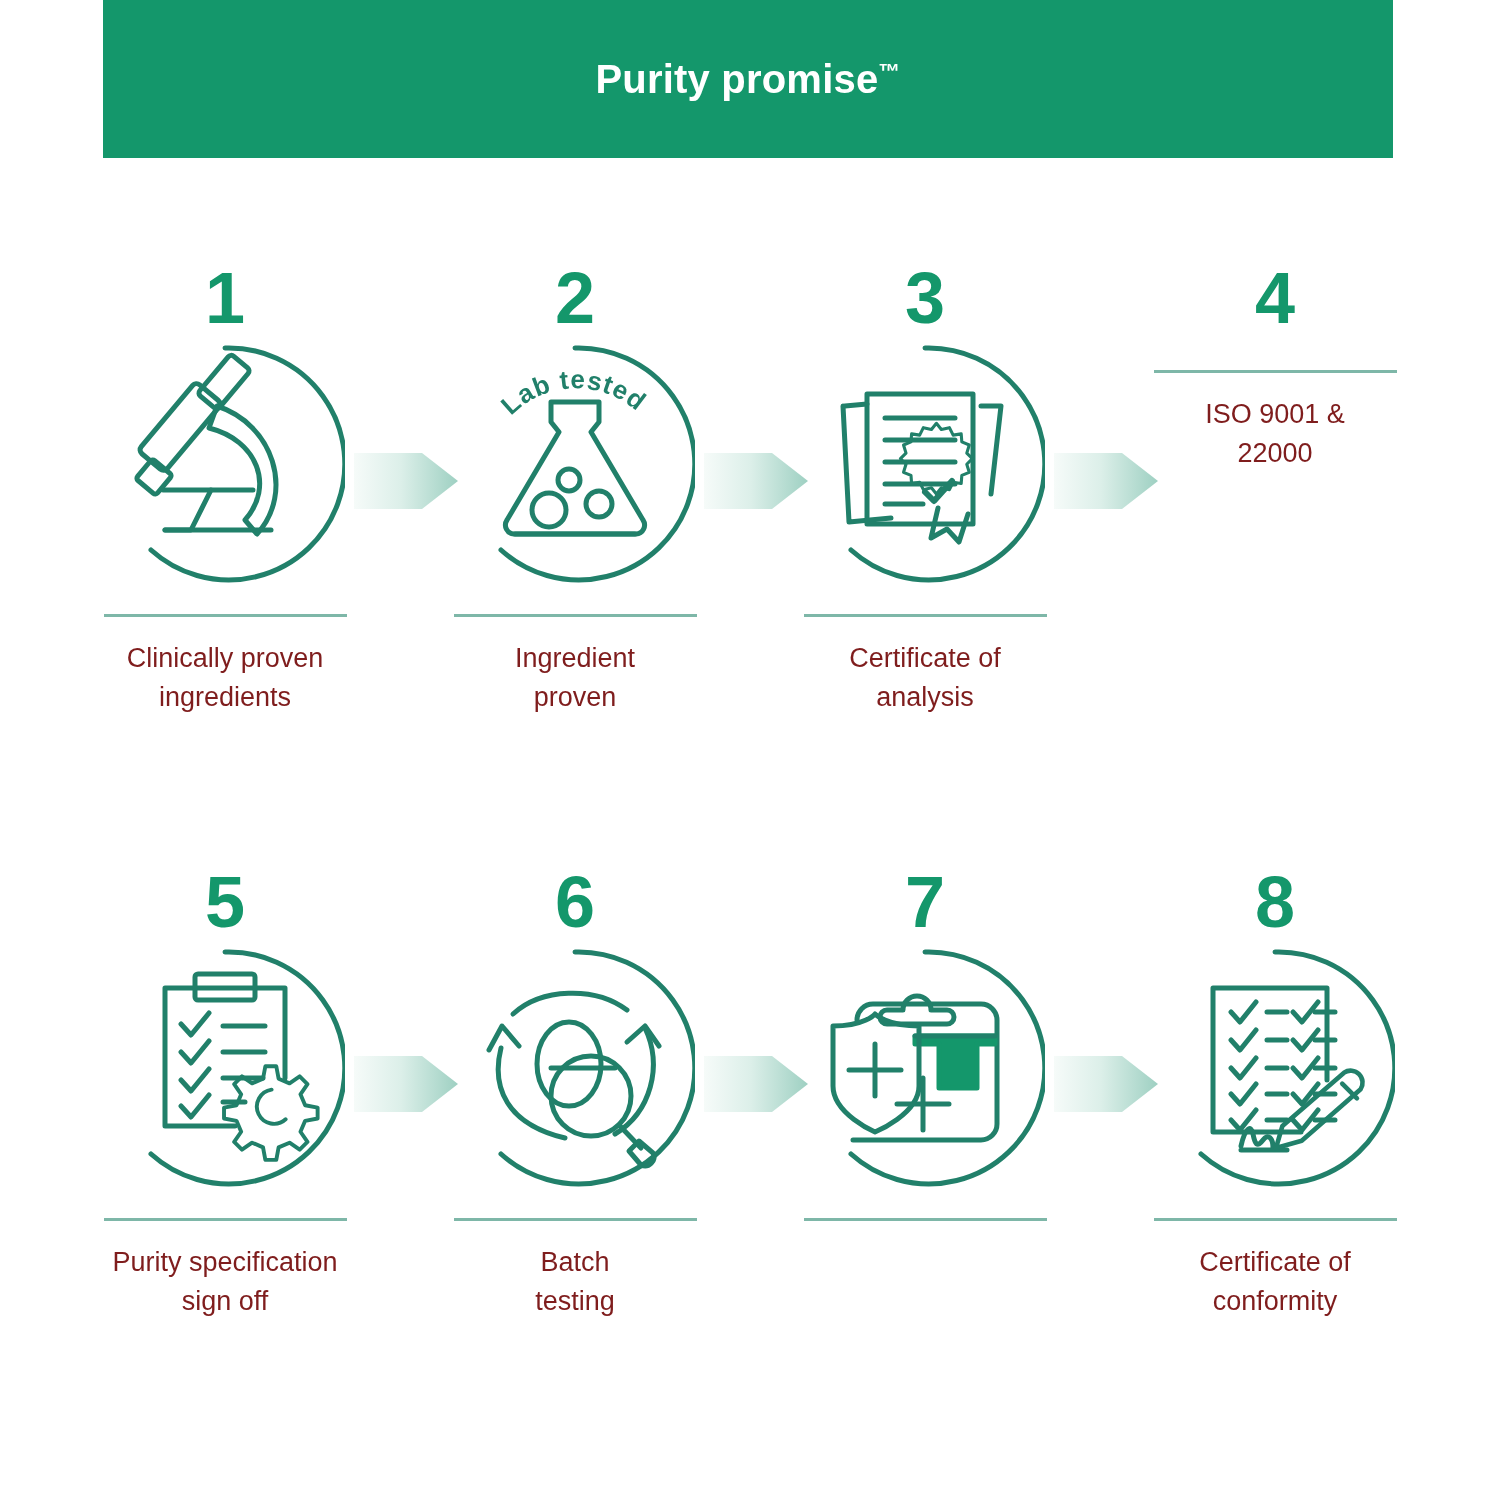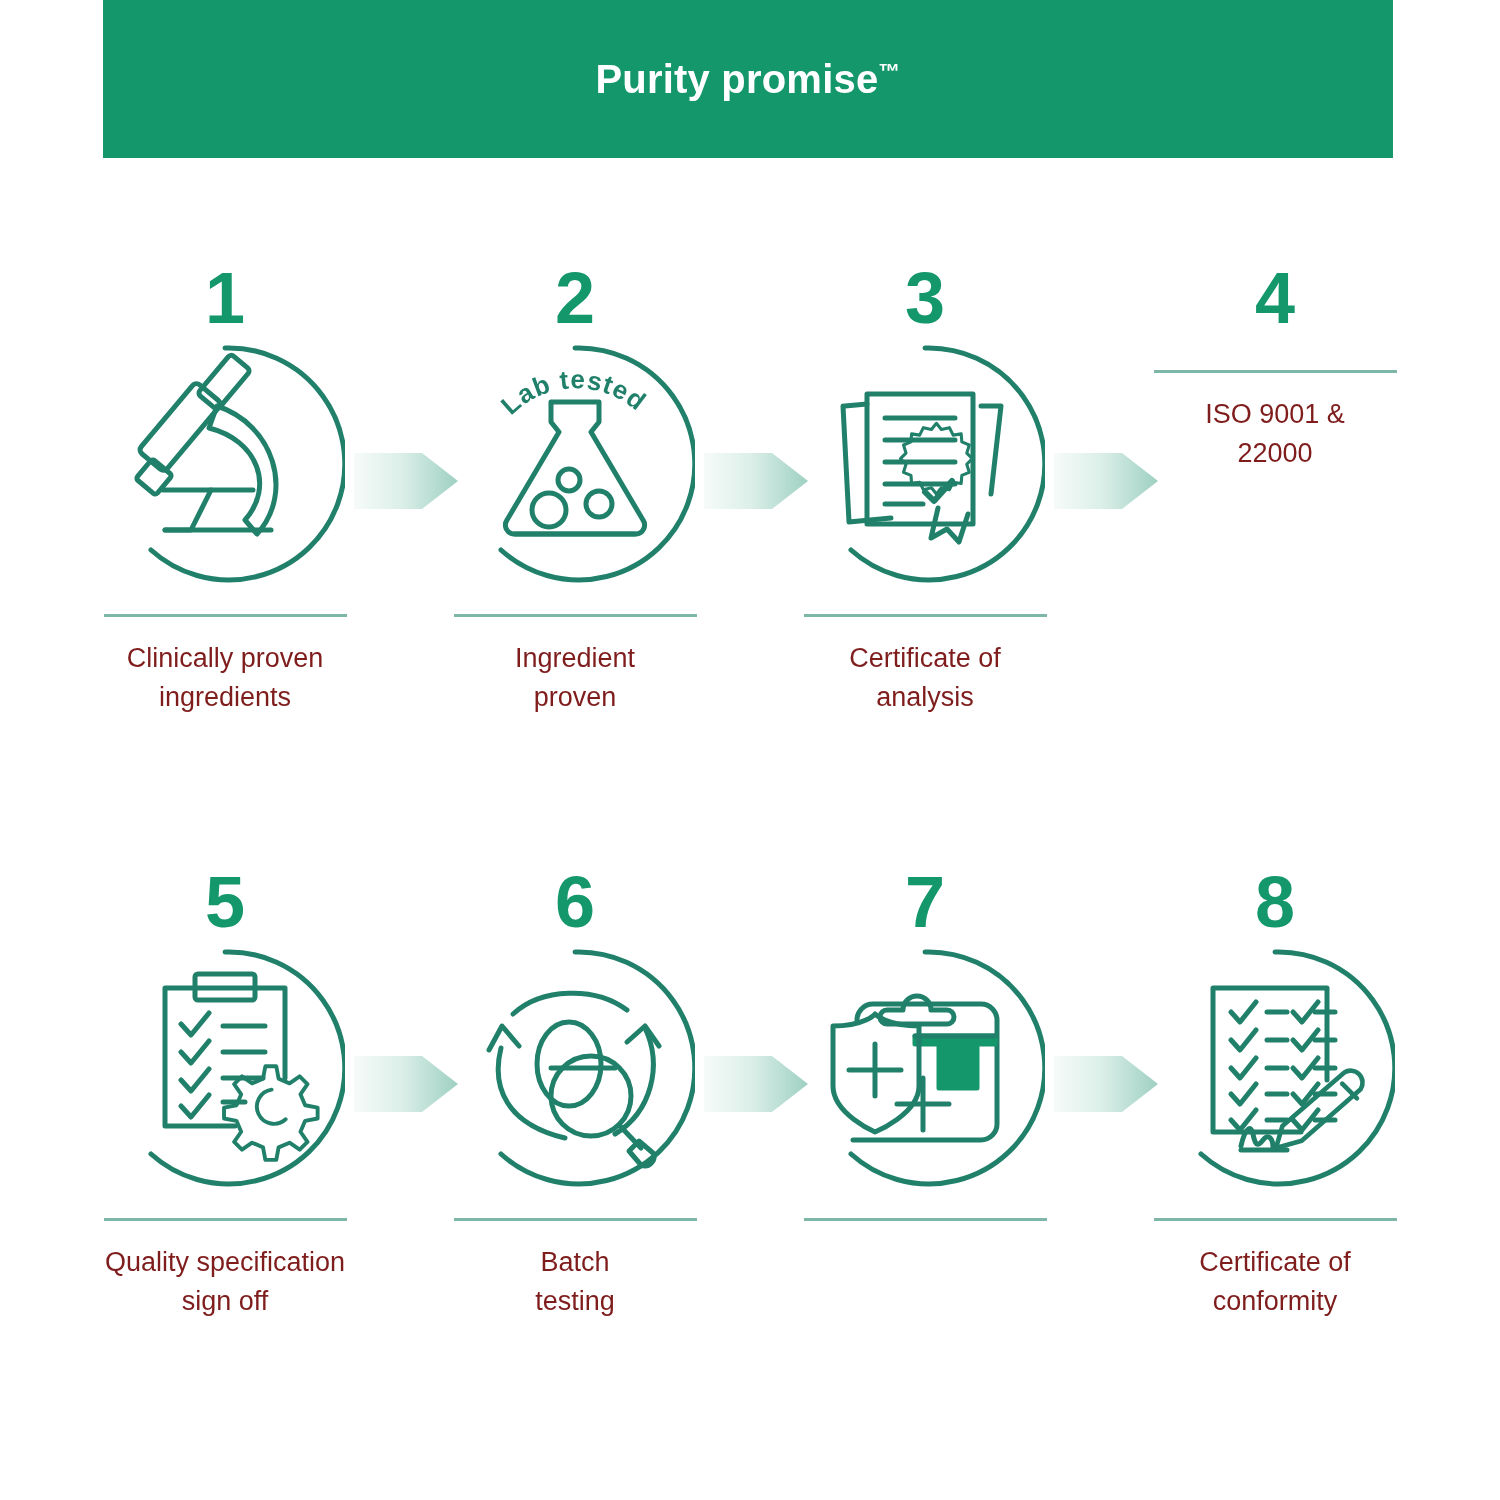--- a/index.html
+++ b/index.html
@@ -172,21 +172,21 @@
           <path d="M120 4 A116 116 0 1 1 46 206"></path>
           <path d="M60 40 L180 40 L180 130 M60 40 L60 178 L130 178"></path>
           <rect x="90" y="26" width="60" height="26" rx="3"></rect>
           <path d="M76 76 l10 11 l18 -22 M76 104 l10 11 l18 -22 M76 132 l10 11 l18 -22 M76 158 l10 11 l18 -22"></path>
           <path d="M118 78 L160 78 M118 104 L160 104 M118 130 L158 130 M118 154 L140 154"></path>
           <path d="M164 112 h14 l3 16 l14 6 l13 -9 l10 10 l-9 13 l6 14 l16 3 v14 l-16 3 l-6 14 l9 13 l-10 10 l-13 -9 l-14 6 l-3 16 h-14 l-3 -16 l-14 -6 l-13 9 l-10 -10 l9 -13 l-6 -14 l-16 -3 v-14 l16 -3 l6 -14 l-9 -13 l10 -10 l13 9 l14 -6 Z" transform="translate(-5 -5) scale(0.78) translate(48 46)"></path>
           <path d="M172 142 a22 22 0 1 0 18 38" transform="translate(-5 -5) scale(0.78) translate(48 46)"></path>
         </svg>
       </div>
       <div class="divider"></div>
-      <div class="caption">Quality specification
+      <div class="caption">Purity specification
 sign off</div>
     </div>
 
     <div class="step">
       <div class="num">6</div>
       <div class="circle-wrap">
         <svg viewBox="0 0 240 240" fill="none" stroke="#21806a" stroke-width="5" stroke-linecap="round" stroke-linejoin="round">
           <path d="M120 4 A116 116 0 1 1 46 206"></path>
           <path d="M58 66 C86 40 140 38 172 62"></path>
           <path d="M190 80 C208 118 196 164 160 186"></path>

